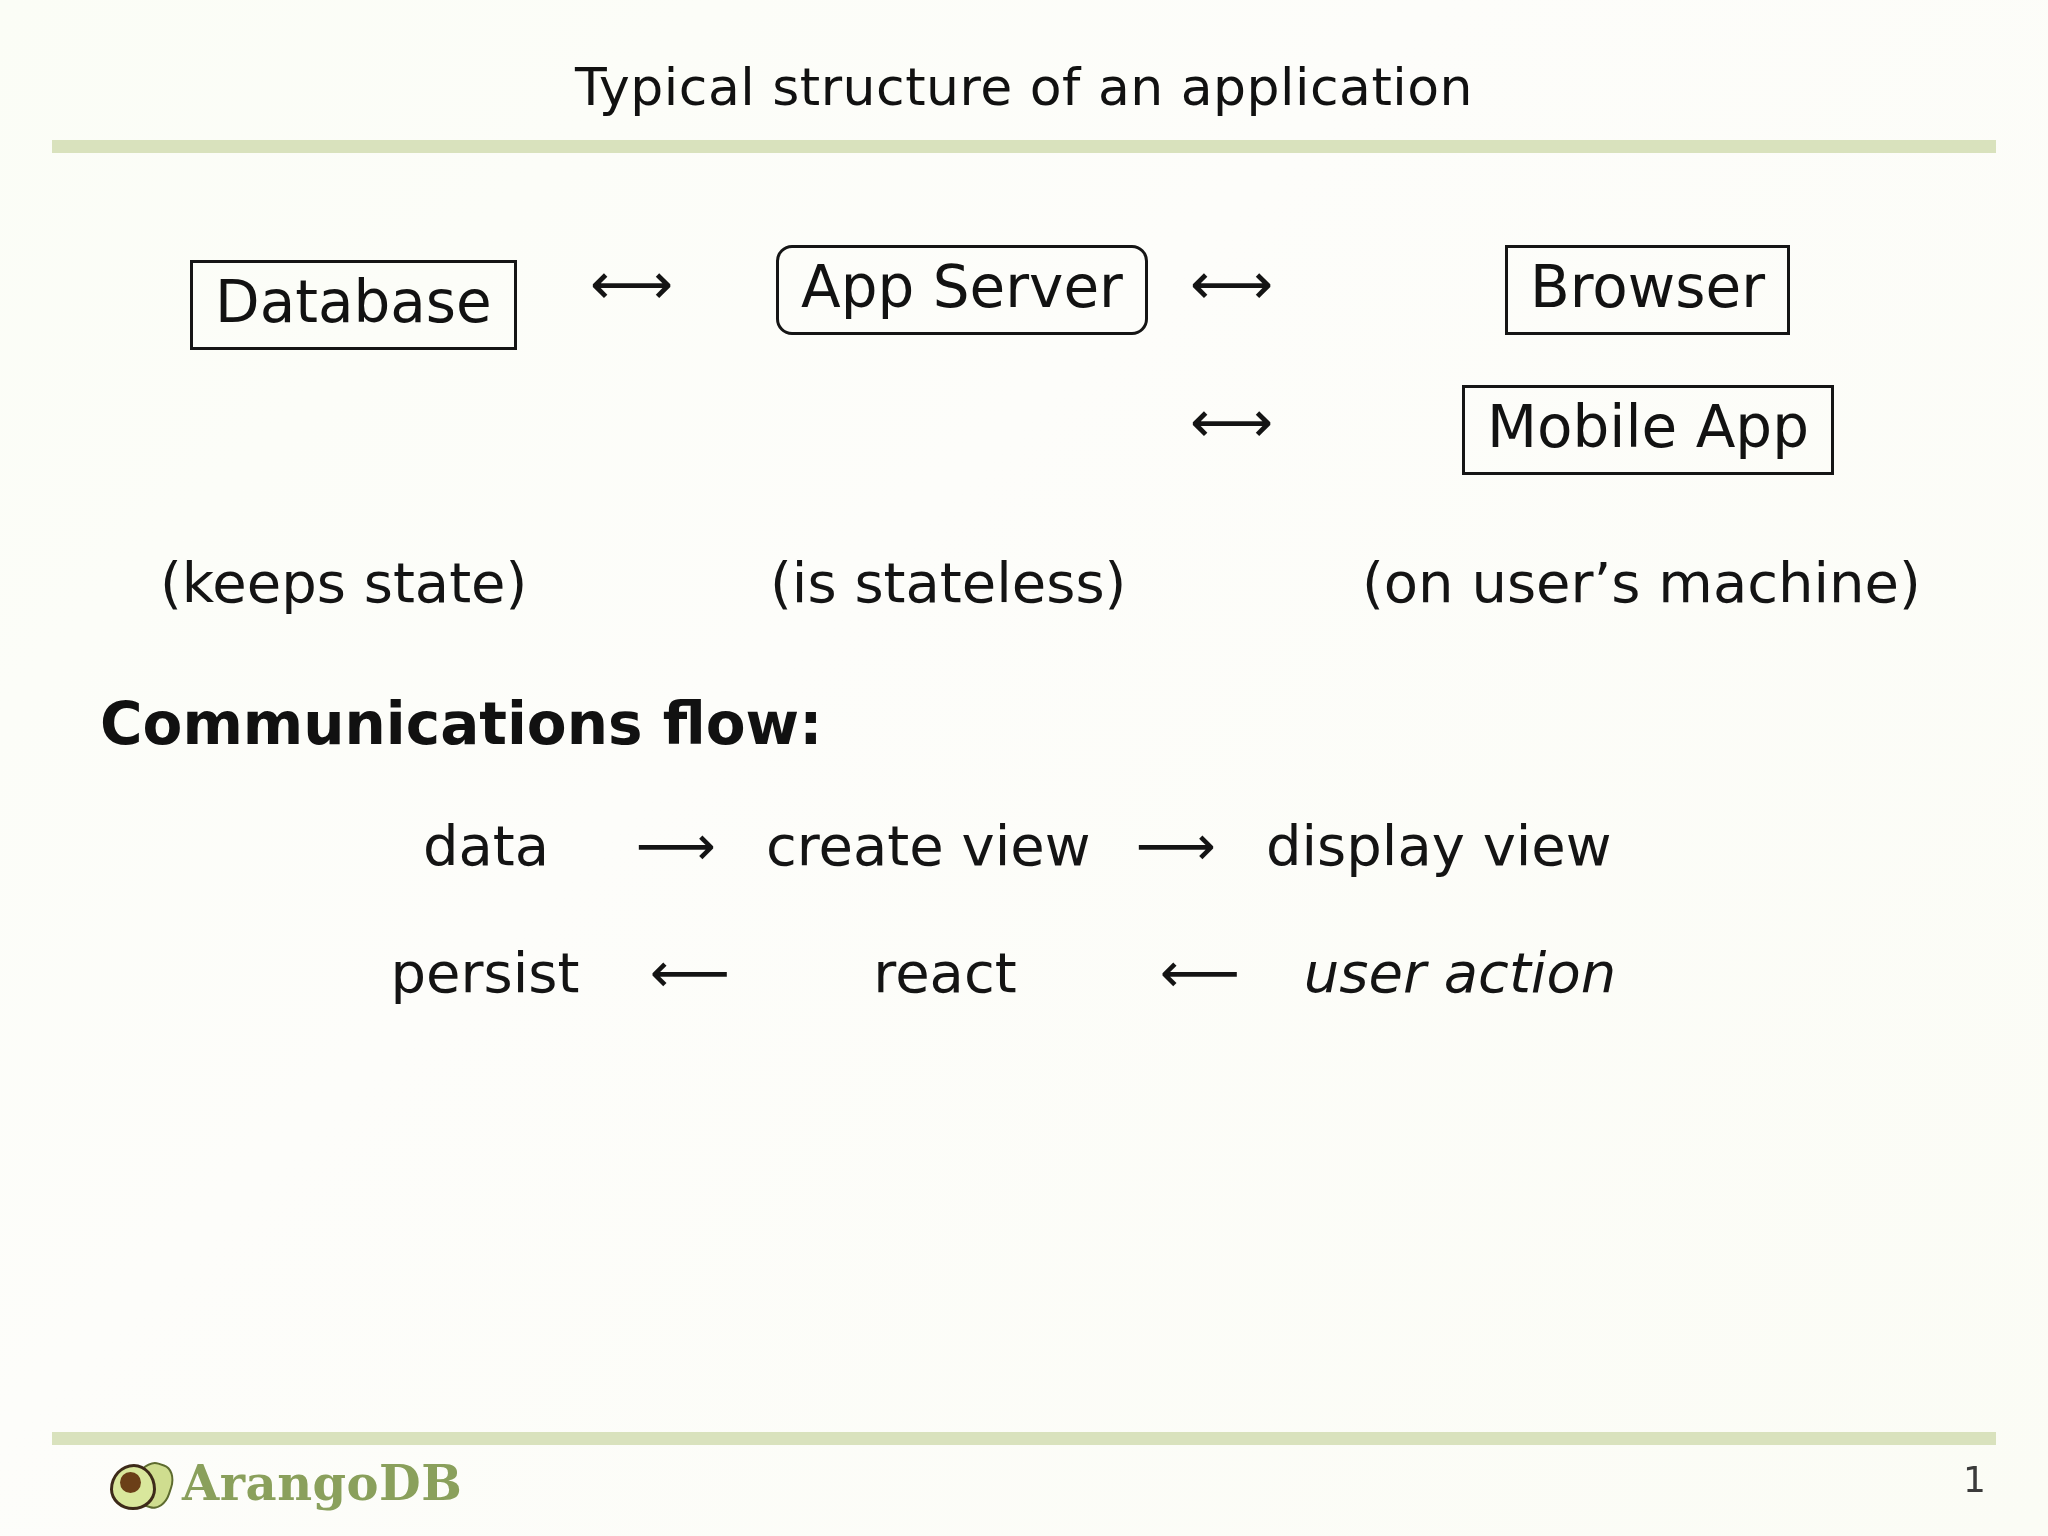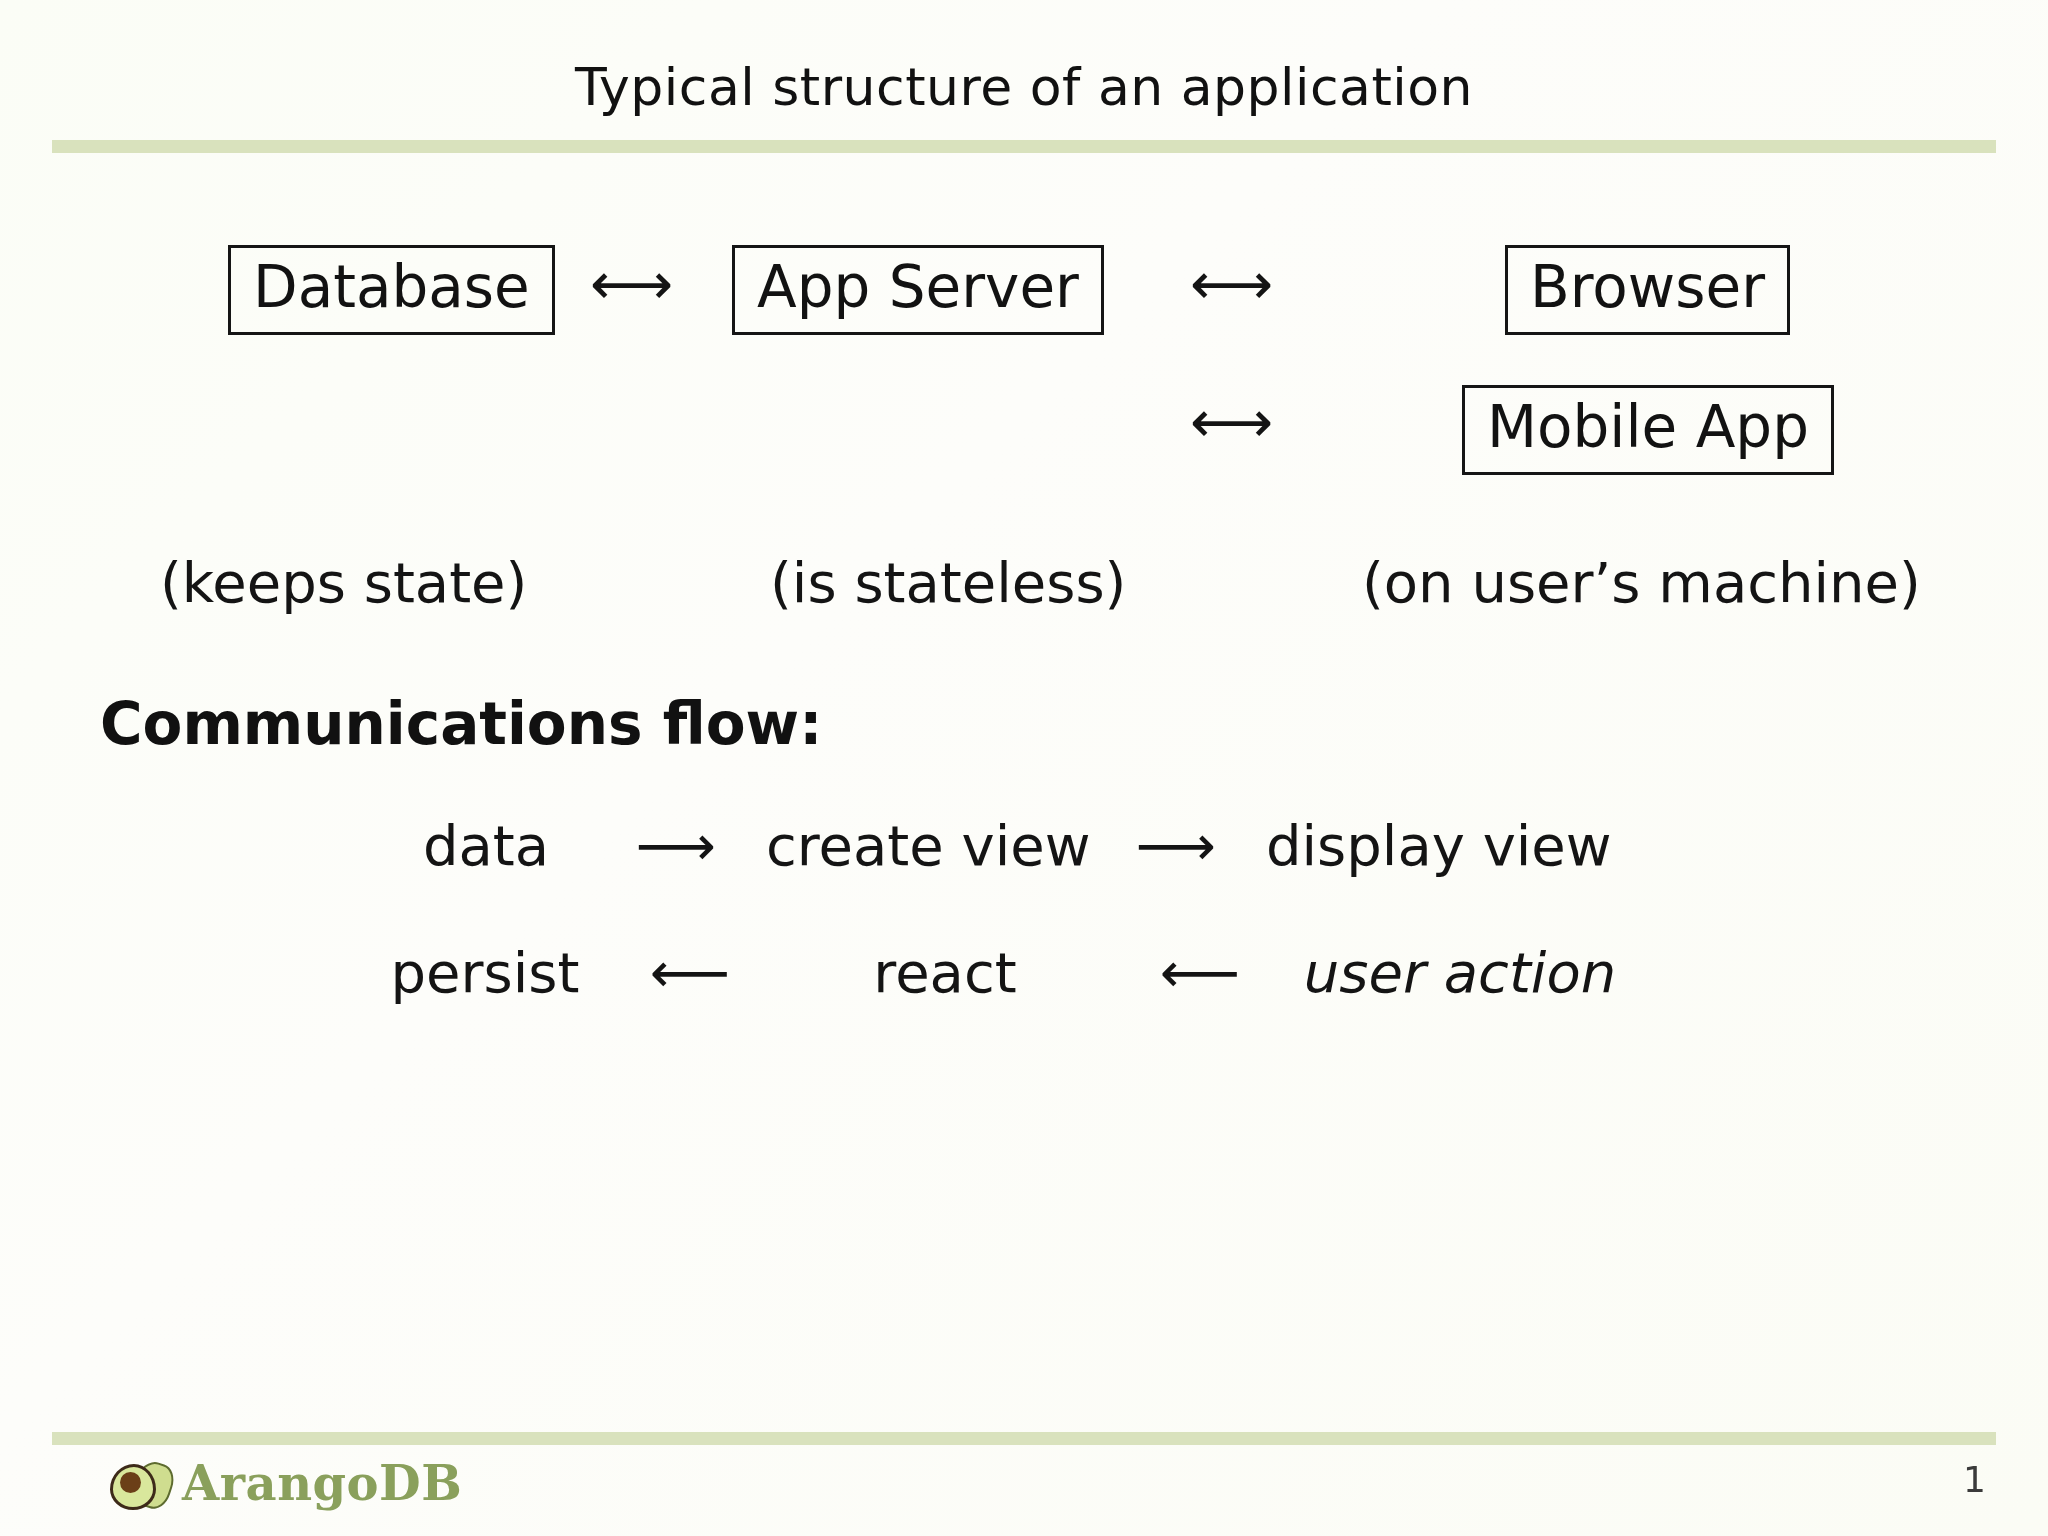--- a/index.html
+++ b/index.html
@@ -58,22 +58,22 @@
     display: flex;
     align-items: center;
     justify-content: center;
     font-size: 58px;
     line-height: 1;
     padding: 10px 22px 16px 22px;
     box-sizing: border-box;
     white-space: nowrap;
     color: #121212;
   }
-  #box-database { left: 190px;  top: 245px; margin-left: 38px; }
-  #box-appserver { left: 732px; top: 245px; }
+  #box-database { left: 190px;  top: 260px; }
+  #box-appserver { left: 776px; top: 245px; border-radius: 16px; }
   #box-browser  { left: 1505px; top: 245px; }
   #box-mobile   { left: 1462px; top: 385px; }
 
   .arrow {
     position: absolute;
     font-size: 58px;
     line-height: 1;
     color: #141414;
     white-space: nowrap;
     font-family: "DejaVu Sans", "Liberation Sans", sans-serif;

